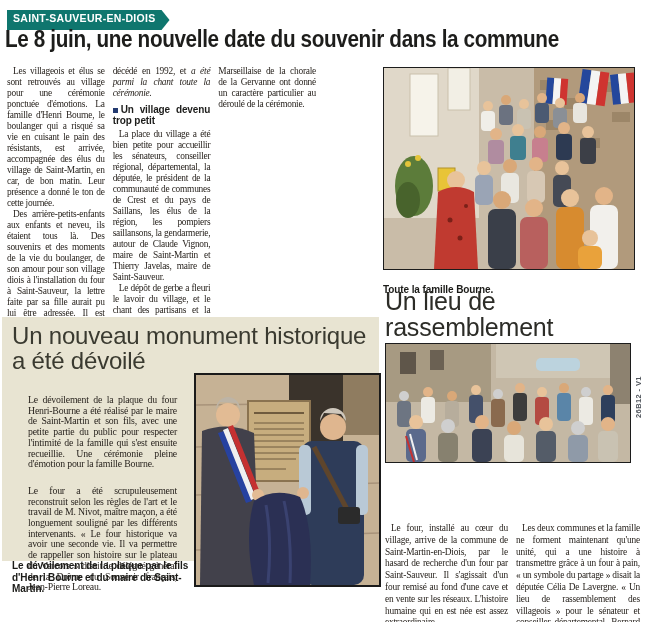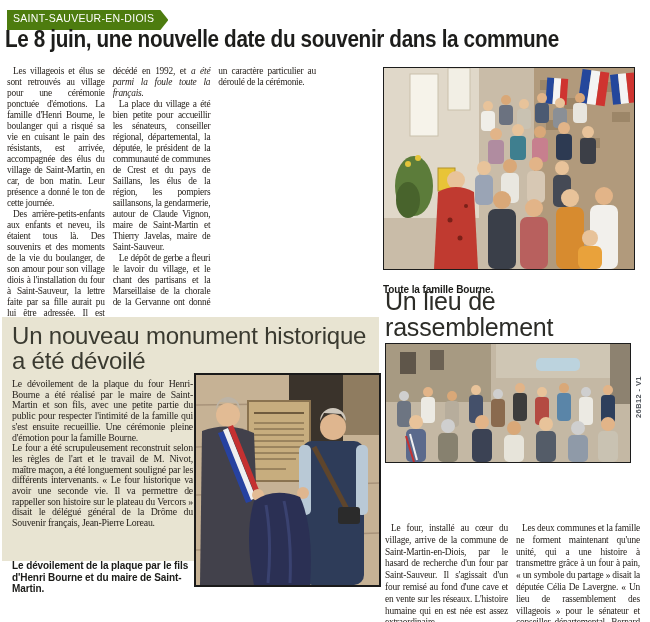--- a/index.html
+++ b/index.html
@@ -1,21 +1,21 @@
 <!DOCTYPE html>
 <html lang="fr"><head>
 <meta charset="utf-8">
 <style>
   html,body{margin:0;padding:0;background:#ffffff;}
   #page{position:relative;width:650px;height:622px;background:#ffffff;overflow:hidden;
         font-family:"Liberation Sans",sans-serif;color:#24211e;}
 
   
   .tag{position:absolute;left:7px;top:10px;height:20px;line-height:16px;
-       background:#4d7c0f;color:#ffffff;font-weight:normal;font-size:10.5px;
+       background:#0f766e;color:#ffffff;font-weight:bold;font-size:10.5px;
        letter-spacing:.3px;padding:0 14px 0 6px;
        clip-path:polygon(0 0,calc(100% - 8px) 0,100% 50%,calc(100% - 8px) 100%,0 100%);}
 
   
   .headline{position:absolute;left:5px;top:26px;font-size:23px;font-weight:bold;
             color:#1d1d1b;white-space:nowrap;transform:scaleX(.90);transform-origin:left top;
             letter-spacing:-.4px;}
 
   
   .cols{position:absolute;left:7px;top:66px;width:309px;height:256px;overflow:hidden;
@@ -46,41 +46,42 @@
   .rcol p{margin:0;text-indent:6px;}
   .rcol-a{left:385px;width:123px;}
   .rcol-b{left:516px;width:124px;font-family:Liberation Serif, serif;}
 
   
   .box{position:absolute;left:2px;top:317px;width:377px;height:244px;background:#e8e4d2;}
   .box-heading{left:10px;top:6px;width:362px;font-size:24px;line-height:25px;color:#3a3a30;}
   .box-text{position:absolute;left:10px;top:62px;width:181px;
             font-family:"Liberation Serif",serif;font-size:9.8px;line-height:10.7px;
             letter-spacing:-.2px;text-align:justify;color:#29241f;}
-  .box-text p{margin:0;}
+  .box-text p{margin:16px;}
   .photo-plaque{left:192px;top:56px;width:183px;height:210px;border:2px solid #1a1a1a;}
   .cap-box{left:10px;top:243px;width:180px;}
 
   
   .edition{position:absolute;left:634px;top:418px;transform:rotate(-90deg);
            transform-origin:left top;font-size:7.5px;font-weight:bold;color:#50555c;
            letter-spacing:.4px;white-space:nowrap;width:70px;}
 </style>
 </head>
 <body>
 
 <div id="page">
 
   <div class="tag">SAINT-SAUVEUR-EN-DIOIS</div>
 
   <div class="headline">Le 8 juin, une nouvelle date du souvenir dans la commune</div>
 
   <div class="cols">
     <p>Les villageois et élus se sont retrouvés au village pour une cérémonie ponctuée d'émotions. La famille d'Henri Bourne, le boulanger qui a risqué sa vie en cuisant le pain des résistants, est arrivée, accompagnée des élus du village de Saint-Martin, en car, de bon matin. Leur présence a donné le ton de cette journée.</p>
-    <p><span>Des arrière-petits-enfants aux enfants et neveu, ils étaient tous là. Des souvenirs et des moments de la vie du boulanger, de son amour pour son village diois à l'installation du four à Saint-Sauveur, la lettre faite par sa fille aurait pu lui être adressée. Il est décédé en 1992, et </span><i>a été parmi la foule toute la français.</i></p>
+    <p><span>Des arrière-petits-enfants aux enfants et neveu, ils étaient tous là. Des souvenirs et des moments de la vie du boulanger, de son amour pour son village diois à l'installation du four à Saint-Sauveur, la lettre faite par sa fille aurait pu lui être adressée. Il est décédé en 1992, et </span><i>a été parmi la chant toute la cérémonie.</i></p>
+    <div class="subhead"><span class="sq"></span><span>Un village devenu trop petit</span></div>
     <p>La place du village a été bien petite pour accueillir les sénateurs, conseiller régional, départemental, la députée, le président de la communauté de communes de Crest et du pays de Saillans, les élus de la région, les pompiers saillansons, la gendarmerie, autour de Claude Vignon, maire de Saint-Martin et Thierry Javelas, maire de Saint-Sauveur.</p>
     <p>Le dépôt de gerbe a fleuri le lavoir du village, et le chant des partisans et la Marseillaise de la chorale de la Gervanne ont donné un caractère particulier au déroulé de la cérémonie.</p>
   </div>
 
   <div class="photo photo-main">
     <svg width="250" height="201" viewBox="0 0 250 201" xmlns="http://www.w3.org/2000/svg">
       <rect width="250" height="201" fill="#c9bca8"></rect>
       <rect x="0" y="0" width="95" height="150" fill="#e0d8c9"></rect>
       <rect x="26" y="6" width="28" height="62" fill="#f6f3ea" stroke="#c9c0ac"></rect>
       <rect x="64" y="0" width="22" height="42" fill="#f2efe5" stroke="#c9c0ac"></rect>

